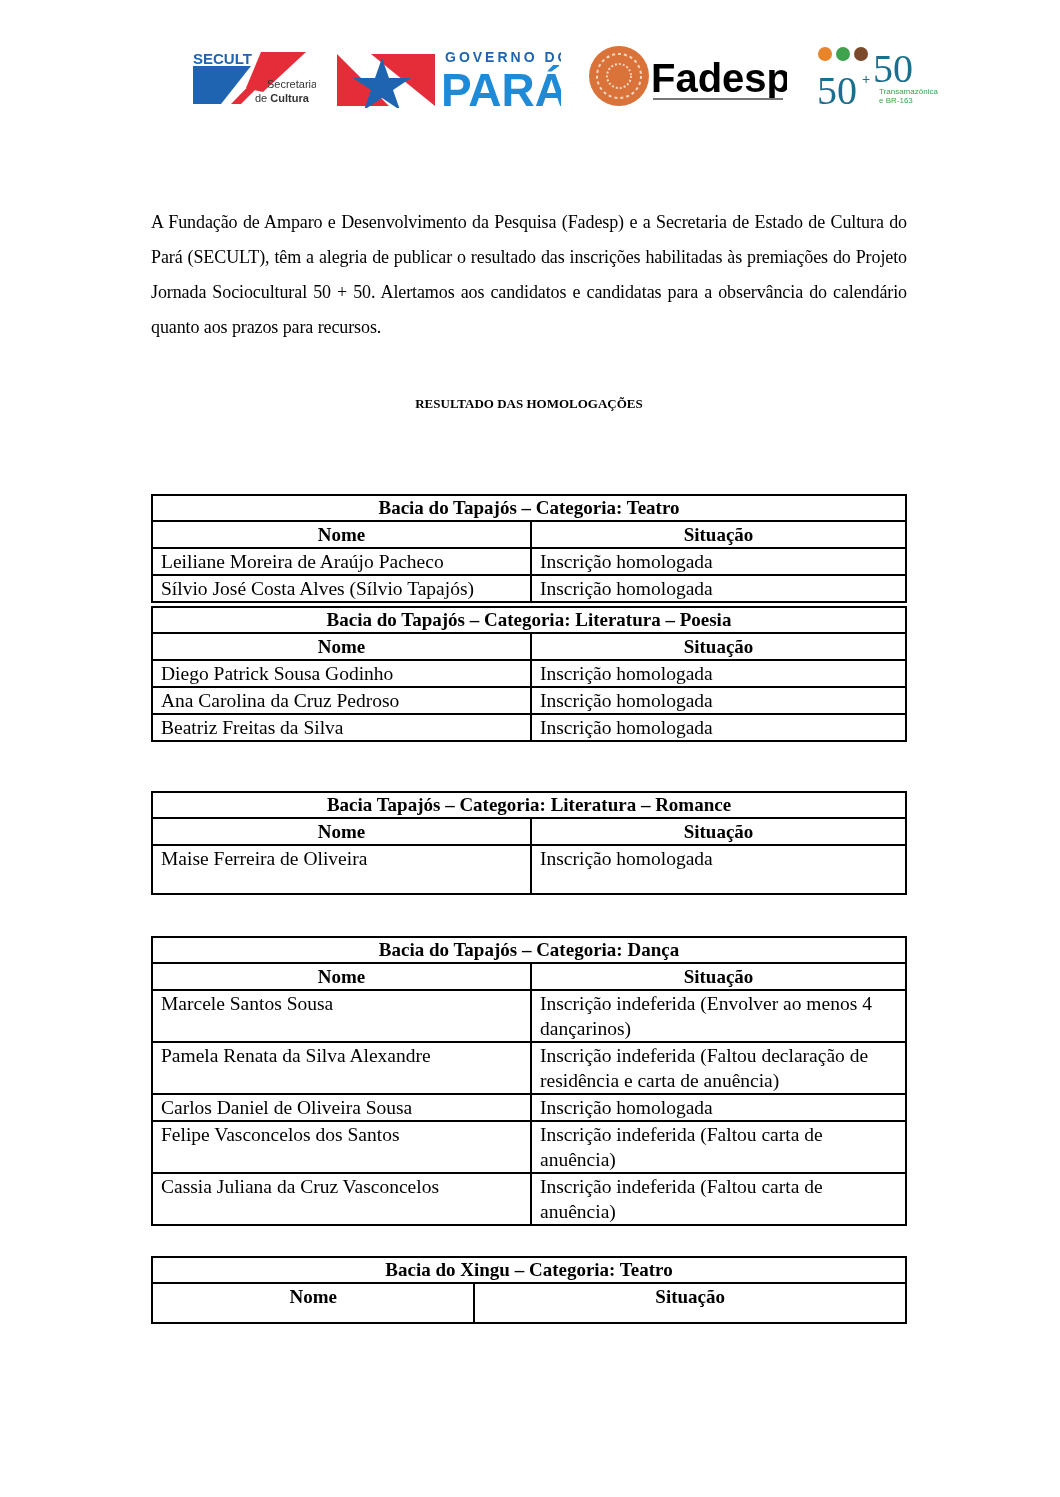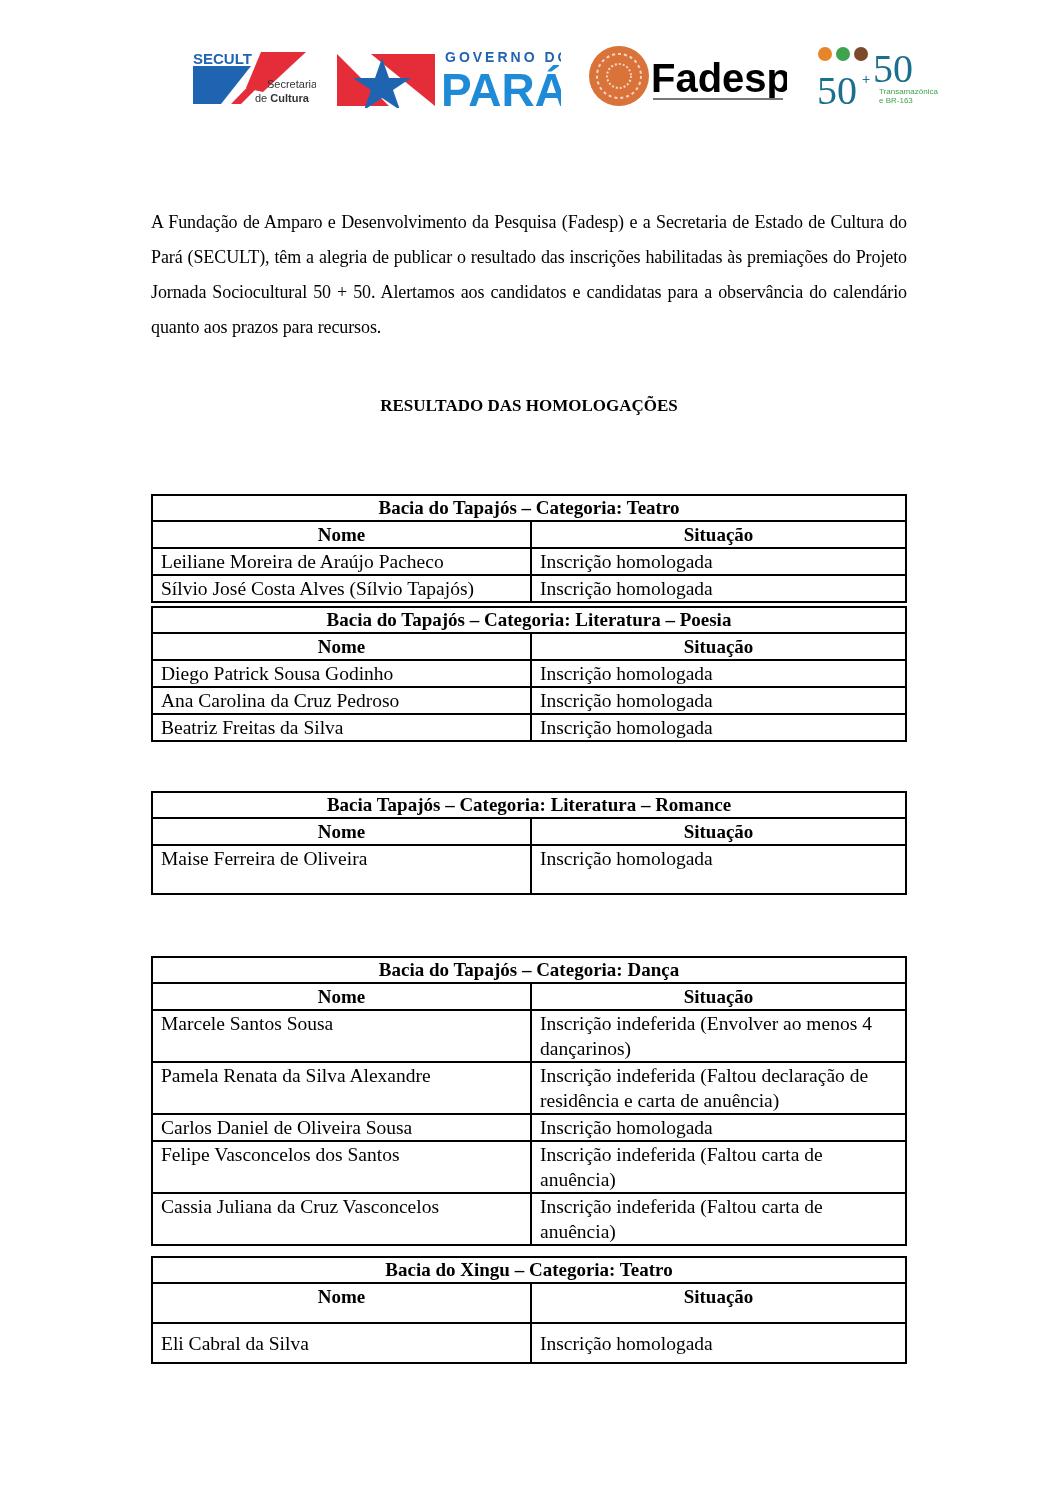--- a/index.html
+++ b/index.html
@@ -4,21 +4,21 @@
 <style>
   html,body{margin:0;padding:0;background:#fff;}
   body{width:1060px;height:1497px;position:relative;font-family:"Liberation Serif","DejaVu Serif",serif;color:#000;overflow:hidden;}
   .logos{position:absolute;top:44px;left:163px;width:750px;height:64px;margin-left:28px;}
   .logo{position:absolute;top:0;height:64px;}
   .seclt{left:0;width:125px;}
   .gov{left:146px;width:224px;}
   .fadesp{left:396px;width:200px;}
   .l5050{left:626px;width:124px;}
   .intro{position:absolute;left:151px;top:205px;width:756px;font-size:18px;line-height:35px;text-align:justify;letter-spacing:-0.1px;}
-  .title{position:absolute;left:151px;width:756px;top:396px;text-align:center;font-weight:bold;font-size:17px;}
+  .title{position:absolute;left:151px;width:756px;top:396px;text-align:center;font-weight:bold;font-size:13px;}
   table.res{position:absolute;left:151px;width:756px;border-collapse:collapse;font-size:19.5px;}
   table.res td, table.res th{border:2px solid #000;padding:0 8px;vertical-align:top;line-height:25px;}
   table.res th{font-weight:bold;text-align:center;font-size:19px;}
   table.res td.name{width:361px;}
   .capt{height:24px;line-height:24px !important;}
 </style>
 </head>
 <body>
 
 <div class="logos">
@@ -117,21 +117,21 @@
         <th>Nome</th>
         <th>Situação</th>
       </tr>
   <tr style="height:49px;">
         <td class="name">Maise Ferreira de Oliveira</td>
         <td>Inscrição homologada</td>
       </tr>
 </tbody>
   </table>
 
-<table class="res" style="top:936px;margin-top:20px;">
+<table class="res" style="top:936px;">
   <tbody>
       <tr>
         <th colspan="2" class="capt">Bacia do Tapajós – Categoria: Dança</th>
       </tr>
   <tr>
         <th>Nome</th>
         <th>Situação</th>
       </tr>
   <tr>
         <td class="name">Marcele Santos Sousa</td>
@@ -158,18 +158,14 @@
 
 <table class="res" style="top:1256px;padding-left:12px;">
   <tbody>
       <tr>
         <th colspan="2" class="capt">Bacia do Xingu – Categoria: Teatro</th>
       </tr>
   <tr style="height:40px;">
         <th>Nome</th>
         <th>Situação</th>
       </tr>
-  <tr style="height:40px;">
-        <td class="name" style="vertical-align:middle;">Eli Cabral da Silva</td>
-        <td style="vertical-align:middle;">Inscrição homologada</td>
-      </tr>
 </tbody>
   </table>
 
 </body></html>

